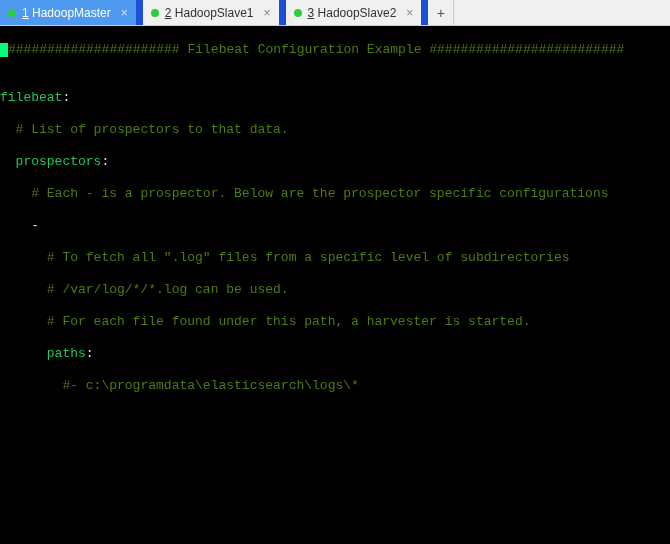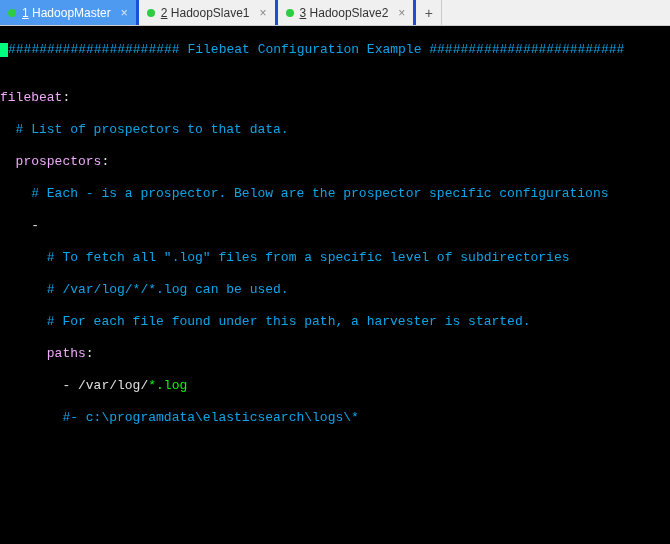--- a/index.html
+++ b/index.html
@@ -16,21 +16,21 @@
   background: #f0f0f0;
   height: 26px;
   display: flex;
   align-items: stretch;
   border-bottom: 1px solid #ccc;
 }
 .tab {
   display: flex;
   align-items: center;
   padding: 0 8px;
-  border-right: 3px solid #1d4ed8;
+  border-right: 7px solid #1d4ed8;
   background: #f0f0f0;
   cursor: pointer;
   font-family: Arial, sans-serif;
   font-size: 12px;
   gap: 6px;
   color: #333;
 }
 .tab.active {
   background: #4e9af1;
   color: #fff;
@@ -76,25 +76,25 @@
 }
 .line { white-space: pre; }
 .cursor-block {
   background: #00ff7f;
   color: #000;
   display: inline-block;
   width: 8px;
   height: 14px;
   vertical-align: text-bottom;
 }
-.cyan { color: #0ea5e9; }
+.cyan { color: #4d7c0f; }
 .mag { color: #ff55ff; }
 .white { color: #e0e0e0; }
 .green { color: #00ff00; }
-.yellow { color: #f0abfc; }
+.yellow { color: #22c55e; }
 </style>
 </head>
 <body>
 
 <div class="tab-bar">
   <div class="tab active">
     <span class="dot"></span>
     <span><span class="underline">1</span> <span>HadoopMaster</span></span>
     <span class="close">×</span>
   </div>
@@ -117,21 +117,20 @@
 <div class="line mag"></div>
 <div class="line"><span class="yellow">filebeat</span><span class="white">:</span></div>
 <div class="line cyan">  # List of prospectors to that data.</div>
 <div class="line"><span class="yellow">  prospectors</span><span class="white">:</span></div>
 <div class="line cyan">    # Each - is a prospector. Below are the prospector specific configurations</div>
 <div class="line white">    -</div>
 <div class="line cyan">      # To fetch all ".log" files from a specific level of subdirectories</div>
 <div class="line cyan">      # /var/log/*/*.log can be used.</div>
 <div class="line cyan">      # For each file found under this path, a harvester is started.</div>
 <div class="line"><span class="yellow">      paths</span><span class="white">:</span></div>
-<div class="line"><span class="white">        - /var/log/</span><span class="green">*.log</span></div>
 <div class="line cyan">        #- c:\programdata\elasticsearch\logs\*</div>
 <div class="line"></div>
 
 
 
 
 
 
 <div class="line"></div>
 

